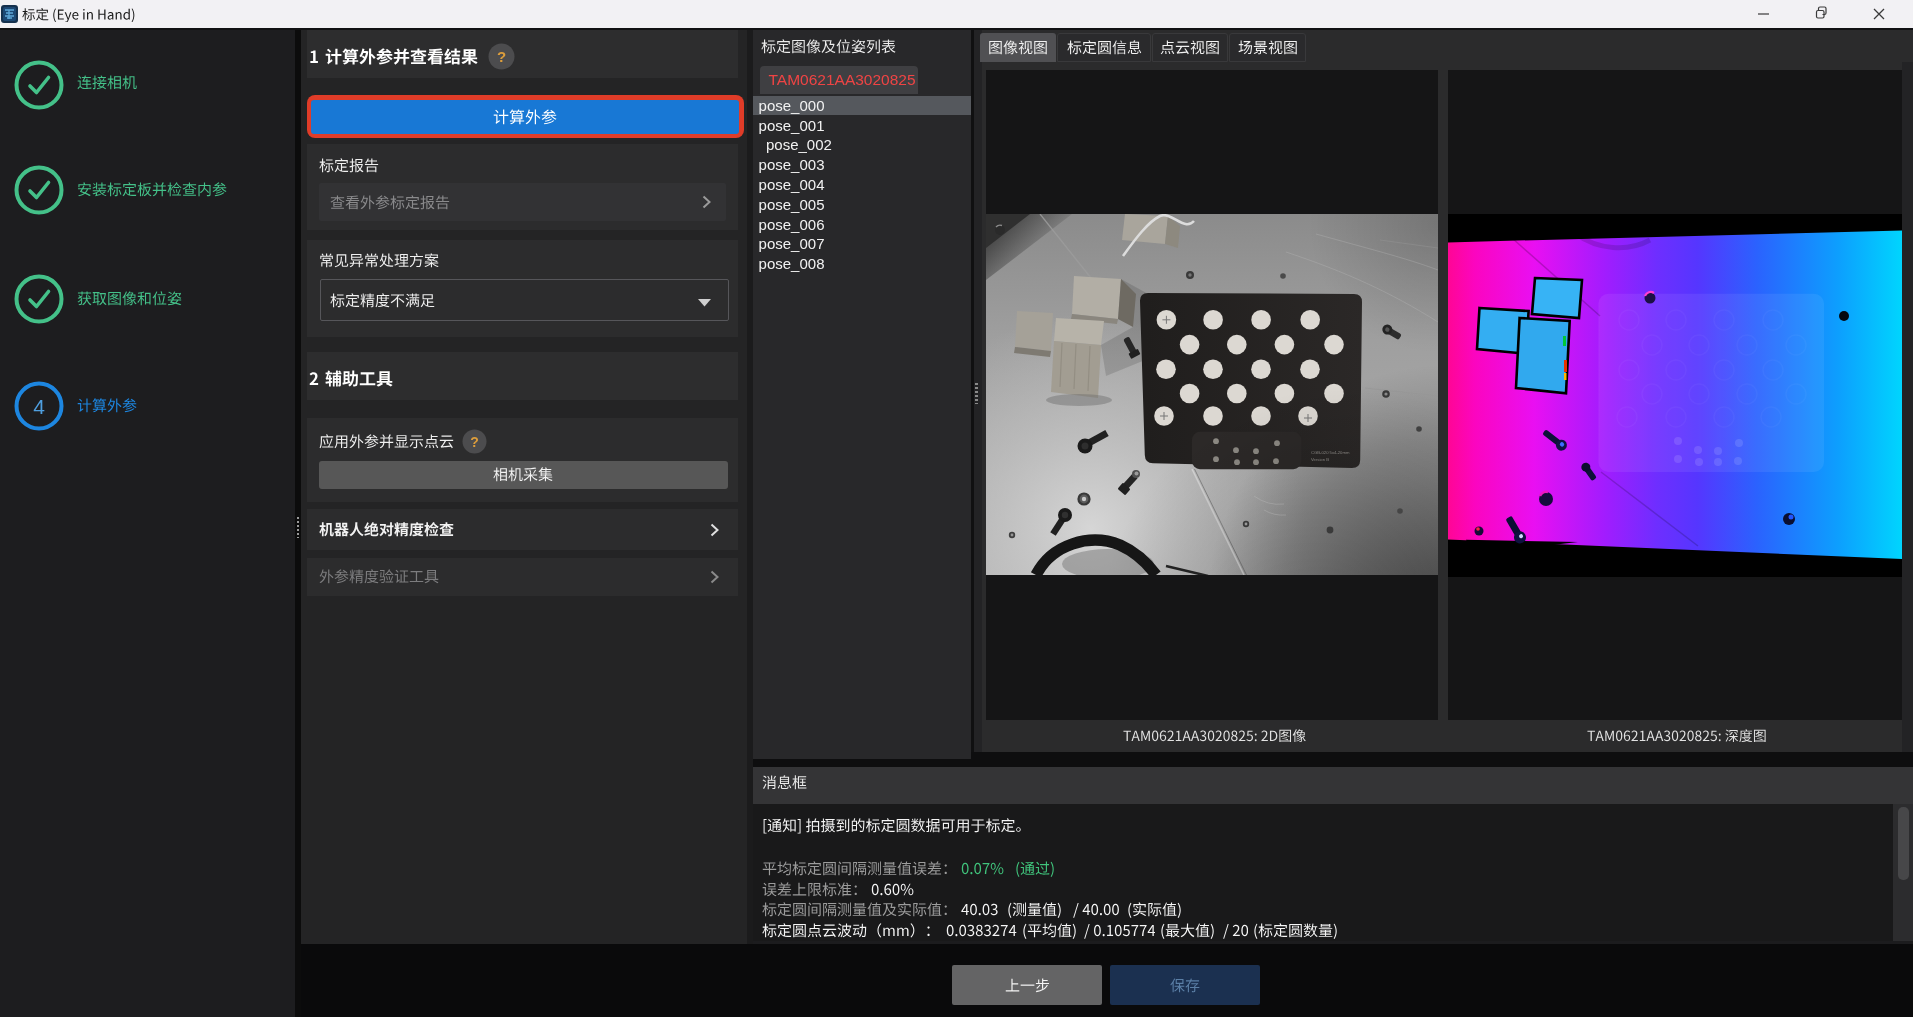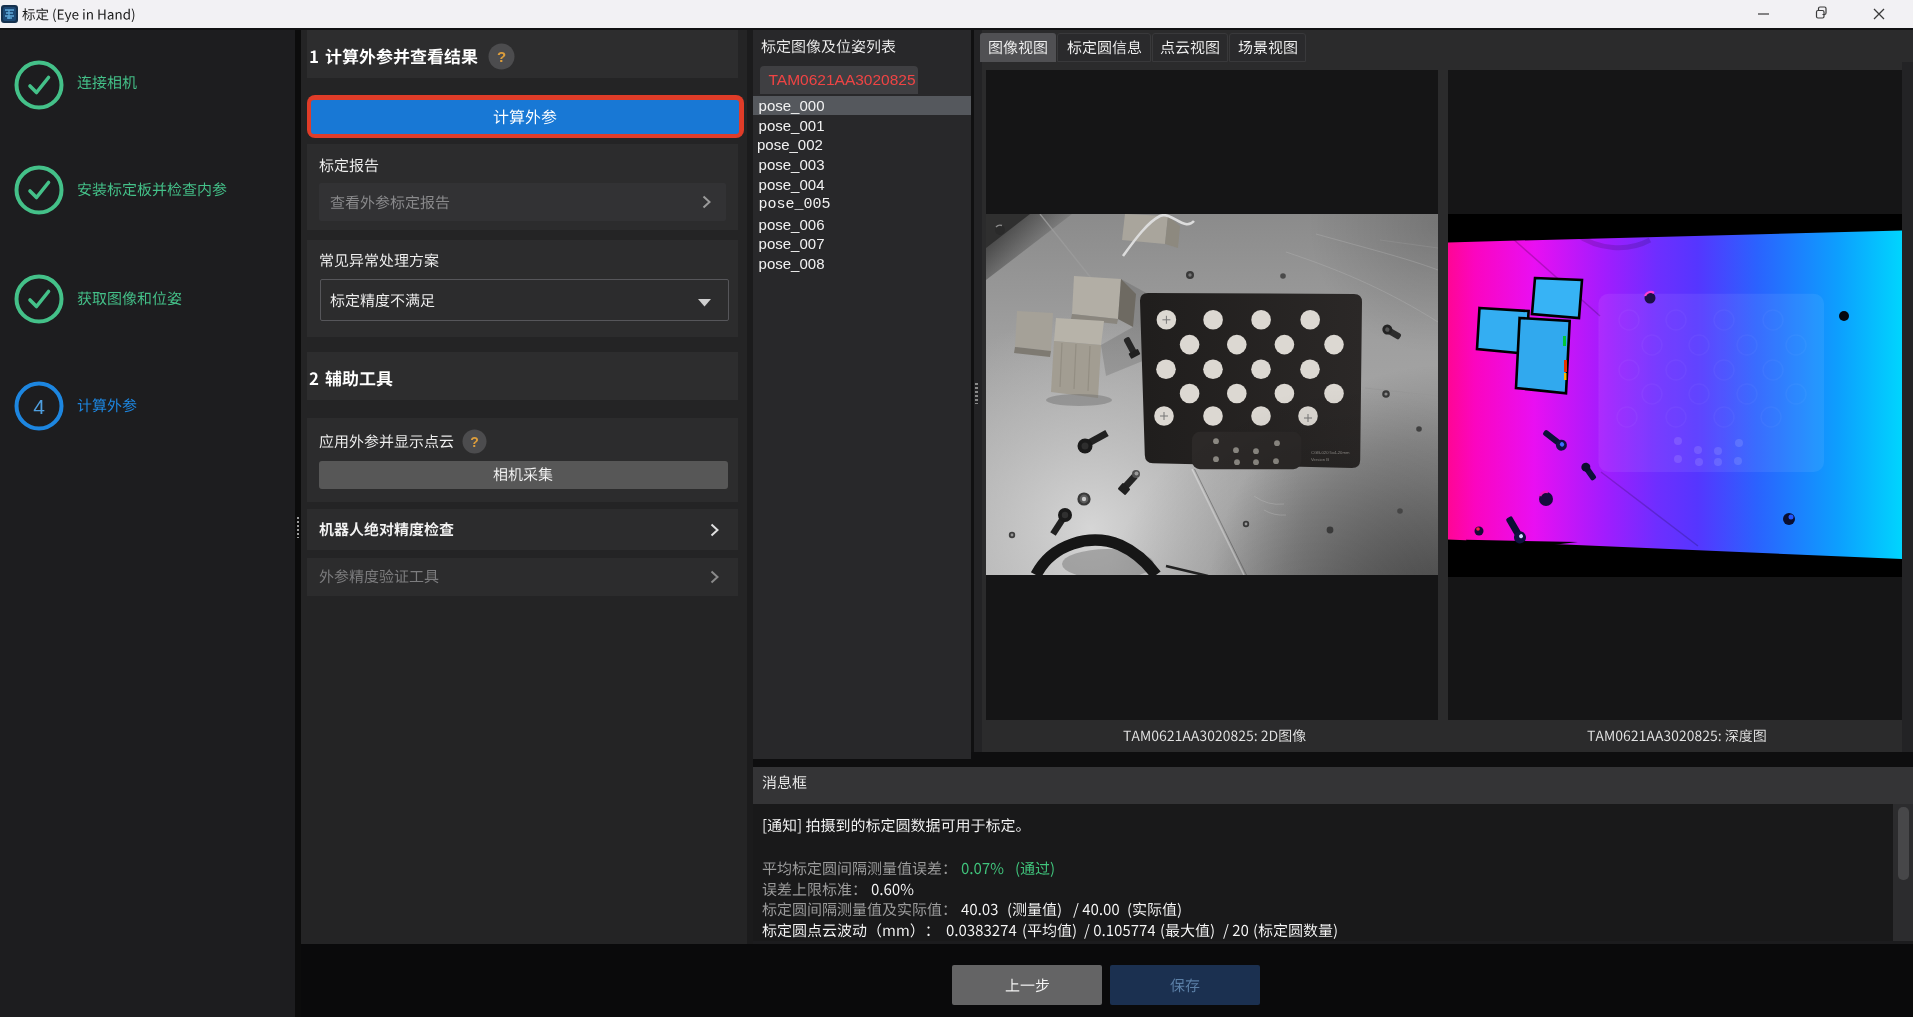--- a/index.html
+++ b/index.html
@@ -392,24 +392,24 @@
       <use href="#g31" x="6000"></use>
       <use href="#g86" x="7000"></use>
       <use href="#g87" x="8000"></use>
     </svg></div>
 <div style="position:absolute;left:760.3px;top:66px;width:158px;height:28px;background:#3f3f42;border-radius:4px 4px 0 0"></div>
 <div style="position:absolute;left:768.5px;top:71px;font-family:'Liberation Sans',sans-serif;font-size:15.5px;color:#ef4444">TAM0621AA3020825</div>
 <div style="position:absolute;left:753px;top:95.7px;width:218px;height:19.8px;background:#55585d"></div>
 <div style="position:absolute;left:753px;top:0px;width:218px;height:760px">
     <div style="position:absolute;left:5.6px;top:95.7px;width:200px;height:19.8px;font-family:'Liberation Sans',sans-serif;font-size:15px;line-height:19.8px;color:#f2f2f2">pose_000</div>
     <div style="position:absolute;left:5.6px;top:115.5px;width:200px;height:19.8px;font-family:'Liberation Sans',sans-serif;font-size:15px;line-height:19.8px;color:#f2f2f2">pose_001</div>
-    <div style="position:absolute;left:4px;top:135.3px;width:200px;height:19.8px;font-family:'Liberation Sans',sans-serif;font-size:15px;line-height:19.8px;color:#f2f2f2">pose_002</div>
+    <div style="position:absolute;left:13px;top:135.3px;width:200px;height:19.8px;font-family:'Liberation Sans',sans-serif;font-size:15px;line-height:19.8px;color:#f2f2f2">pose_002</div>
     <div style="position:absolute;left:5.6px;top:155.1px;width:200px;height:19.8px;font-family:'Liberation Sans',sans-serif;font-size:15px;line-height:19.8px;color:#f2f2f2">pose_003</div>
     <div style="position:absolute;left:5.6px;top:174.9px;width:200px;height:19.8px;font-family:'Liberation Sans',sans-serif;font-size:15px;line-height:19.8px;color:#f2f2f2">pose_004</div>
-    <div style="position:absolute;left:5.6px;top:194.7px;width:200px;height:19.8px;font-family:Liberation Mono, monospace;font-size:15px;line-height:19.8px;color:#f2f2f2">pose_005</div>
+    <div style="position:absolute;left:5.6px;top:194.7px;width:200px;height:19.8px;font-family:Liberation Sans, sans-serif;font-size:15px;line-height:19.8px;color:#f2f2f2">pose_005</div>
     <div style="position:absolute;left:5.6px;top:214.5px;width:200px;height:19.8px;font-family:'Liberation Sans',sans-serif;font-size:15px;line-height:19.8px;color:#f2f2f2">pose_006</div>
     <div style="position:absolute;left:5.6px;top:234.3px;width:200px;height:19.8px;font-family:'Liberation Sans',sans-serif;font-size:15px;line-height:19.8px;color:#f2f2f2">pose_007</div>
     <div style="position:absolute;left:5.6px;top:254.1px;width:200px;height:19.8px;font-family:'Liberation Sans',sans-serif;font-size:15px;line-height:19.8px;color:#f2f2f2">pose_008</div>
   </div>
 <div style="position:absolute;left:971px;top:28px;width:11px;height:724px;background:#232325"></div>
 <div style="position:absolute;left:971px;top:28px;width:2.5px;height:724px;background:#101011"></div>
 <div style="position:absolute;left:974.5px;top:383px;width:3px;height:21px;background:repeating-linear-gradient(#8a8a8a 0 2px,transparent 2px 4px)"></div>
 <div style="position:absolute;left:982px;top:28px;width:931px;height:724px;background:#2b2b2c"></div>
 <div style="position:absolute;left:980px;top:32.5px;width:76px;height:29px;background:#505053;border-radius:3px 3px 0 0"></div>
 <div style="position:absolute;left:988.0px;top:37.50px;line-height:0;"><svg viewBox="0 -1000 4000 1250" width="60.0" height="18.75" fill="#f2f2f2">

